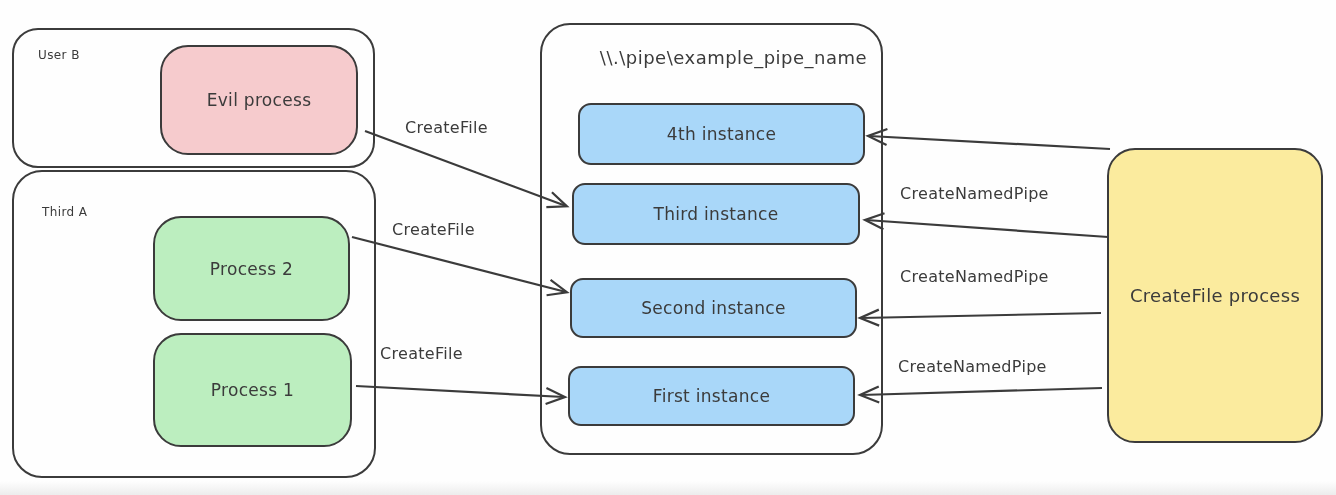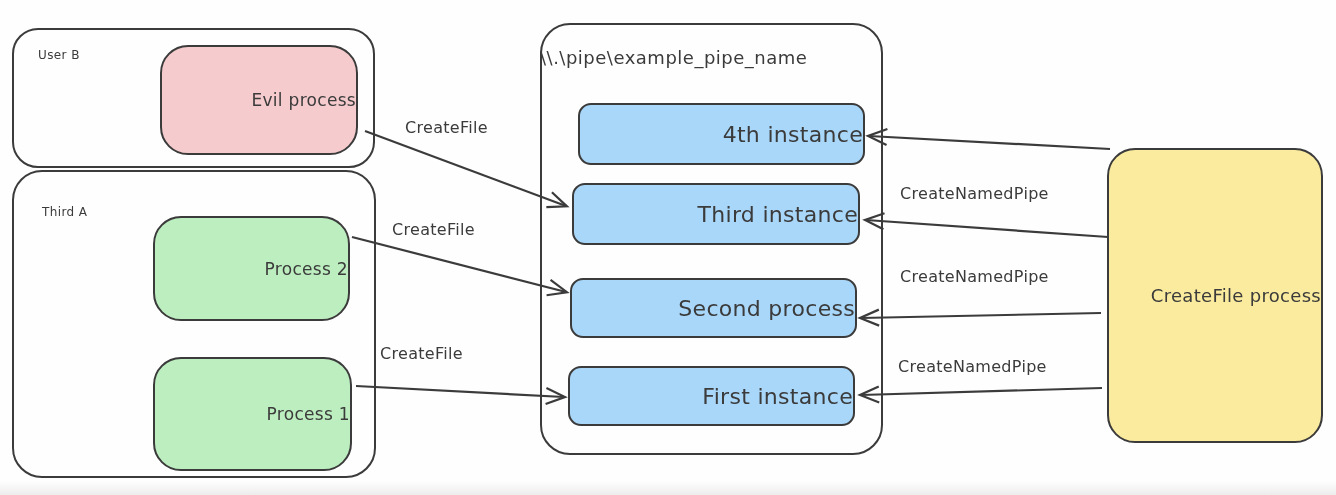--- a/index.html
+++ b/index.html
@@ -16,37 +16,37 @@
     background:transparent;
     border:2.5px solid var(--stroke,#3b3b3b);
     border-radius:28px;
     box-sizing:border-box;
   }
   .node{
     position:absolute;
     border:2.5px solid var(--stroke,#3b3b3b);
     border-radius:28px;
     box-sizing:border-box;
-    display:flex;align-items:center;justify-content:flex-end;
+    display:flex;align-items:center;justify-content:center;
     font-size:17px;
     letter-spacing:0.3px;
   }
   .node.pink{background:var(--pink,#f6cbcd);}
   .node.green{background:var(--green,#bceebf);}
-  .node.blue{background:var(--blue,#a9d7f9);border-radius:13px;font-size:22px;}
+  .node.blue{background:var(--blue,#a9d7f9);border-radius:13px;font-size:17px;}
   .node.yellow{background:var(--yellow,#fbeb9e);font-size:18px;}
   .group-label{
     position:absolute;
     font-size:12px;
     letter-spacing:0.4px;
   }
   .pipe-title{
     position:absolute;
     left:540px;top:47px;width:387px;
-    text-align:left;
+    text-align:center;
     font-size:18px;
     letter-spacing:0.5px;
     z-index:2;
   }
   .edge-label{
     position:absolute;
     font-size:16px;
     letter-spacing:0.3px;
     text-align:left;
     z-index:6;
@@ -83,35 +83,35 @@
 
   <div class="container" style="left:12px;top:170px;width:364px;height:308px;border-radius:30px;"></div>
   <div class="group-label" style="left:42px;top:205px;">Third A</div>
 
   <div class="node pink" style="left:160px;top:45px;width:198px;height:110px;">
     <span>Evil process</span>
   </div>
   <div class="node green" style="left:153px;top:188px;width:197px;height:105px;margin-top:28px;">
     <span>Process 2</span>
   </div>
-  <div class="node green" style="left:153px;top:333px;width:199px;height:114px;margin-top:24px;">
+  <div class="node green" style="left:153px;top:333px;width:199px;height:114px;">
     <span>Process 1</span>
   </div>
 
   <div class="container" style="left:540px;top:23px;width:343px;height:432px;border-radius:30px;"></div>
   <div class="pipe-title">\\.\pipe\example_pipe_name</div>
 
   <div class="node blue" style="left:578px;top:103px;width:287px;height:62px;">
     <span>4th instance</span>
   </div>
   <div class="node blue" style="left:572px;top:183px;width:288px;height:62px;">
     <span>Third instance</span>
   </div>
   <div class="node blue" style="left:570px;top:278px;width:287px;height:60px;">
-    <span>Second process</span>
+    <span>Second instance</span>
   </div>
   <div class="node blue" style="left:568px;top:366px;width:287px;height:60px;">
     <span>First instance</span>
   </div>
 
   <div class="node yellow" style="left:1107px;top:148px;width:216px;height:295px;border-radius:28px;">
     <span>CreateFile process</span>
   </div>
 
   <svg id="edges">

